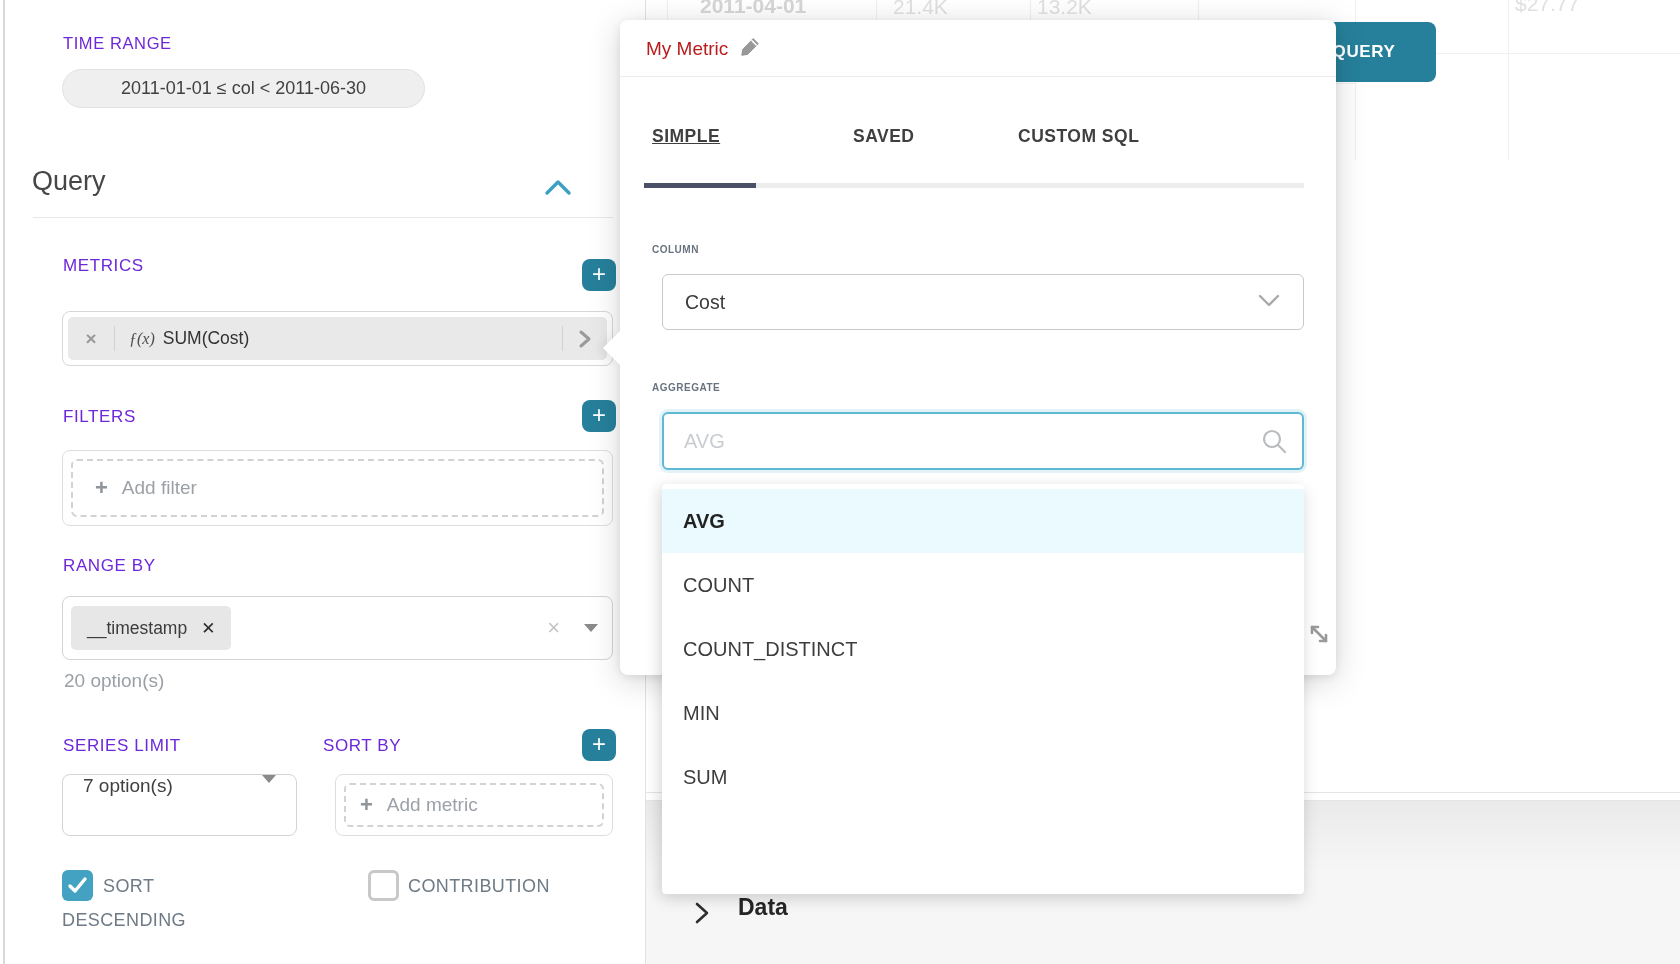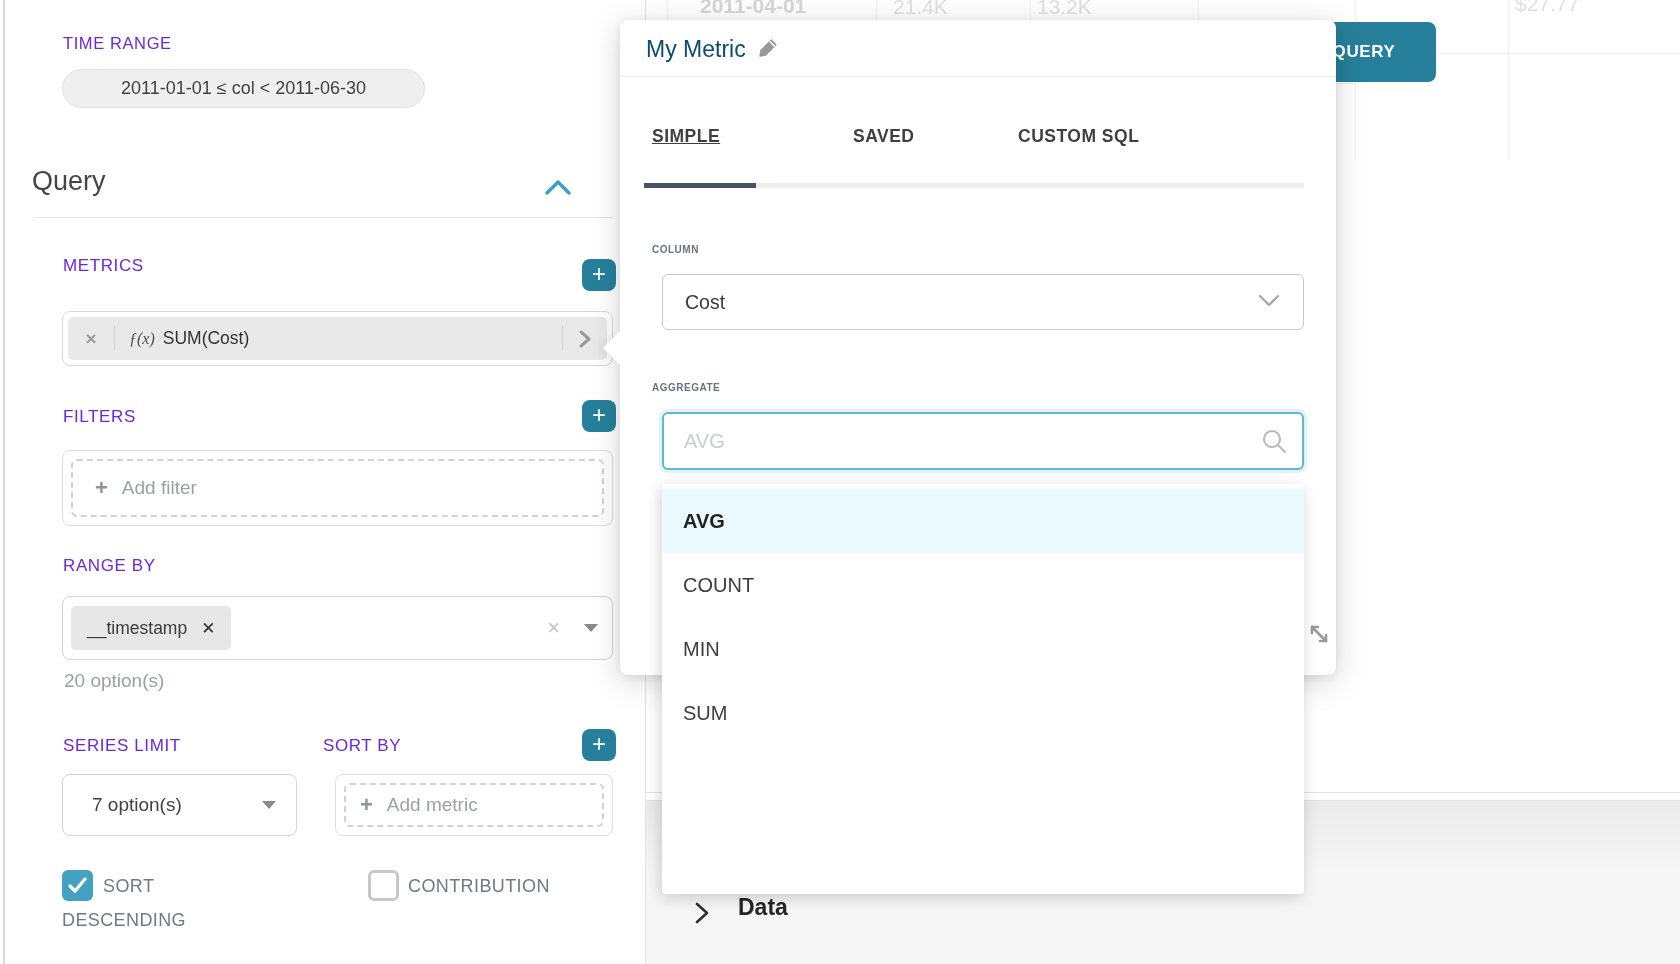--- a/index.html
+++ b/index.html
@@ -55,22 +55,22 @@
   .gb-spacer { flex:1; }
   .gb-clear { color:#c4c4c4; font-size:22px; margin-right:24px; cursor:pointer; }
   .caret-down { width:0; height:0; border-left:7px solid transparent; border-right:7px solid transparent;
     border-top:8px solid #8a8a8a; cursor:pointer; }
   .options-hint { left:64px; top:670px; font-size:19px; color:#9aa0a6; }
 
   .series-label { left:63px; top:736px; }
   .sortby-label { left:323px; top:736px; }
   .plus-sortby { left:582px; top:729px; }
   .series-select { left:62px; top:774px; width:235px; height:62px; border:1px solid #d4d4d4;
-    border-radius:8px; background:#fff; display:flex; align-items:center;
-    padding:0 20px 0 29px; font-size:19px; color:#414141; }
+    border-radius:8px; background:#fff; display:flex; align-items:flex-start;
+    padding:0 20px 0 20px; font-size:19px; color:#414141; }
   .series-spacer { flex:1; }
   .sortby-outer { left:335px; top:774px; width:278px; height:62px; }
 
   .checkbox { width:31px; height:31px; border-radius:6px; cursor:pointer; }
   .checkbox.checked { background:#43a2c2; display:flex; align-items:center; justify-content:center; }
   .checkbox.unchecked { background:#fff; border:3px solid #c8c8c8; }
   .cb-sort { left:62px; top:870px; }
   .cb-contrib { left:368px; top:870px; }
   .cb-label { font-size:18px; letter-spacing:.4px; color:#6e7a85; }
   .sort-l1 { left:103px; top:876px; }
@@ -92,21 +92,21 @@
     background:linear-gradient(#eaeaea, #f6f6f6 70px); }
   .data-chevron { left:692px; top:900px; width:20px; height:26px; cursor:pointer; }
   .data-title { left:738px; top:894px; font-size:23px; font-weight:700; color:#262626; }
 
   
   .popover { left:620px; top:20px; width:716px; height:655px; background:#fff; border-radius:8px;
     box-shadow:0 6px 32px rgba(0,0,0,.17), 0 2px 8px rgba(0,0,0,.08); z-index:10; }
   .pop-caret { left:-12px; top:316px; width:24px; height:24px; background:#fff;
     transform:rotate(45deg); box-shadow:-4px 4px 10px rgba(0,0,0,.05); }
   .pop-title-row { left:26px; top:16px; display:flex; align-items:center; gap:12px; }
-  .pop-title { font-size:23px; color:#0c4a6e; }
+  .pop-title { font-size:19px; color:#b91c1c; }
   .pop-header-divider { left:0; top:56px; width:716px; height:1px; background:#ebebeb; }
 
   .tab { top:106px; font-size:17.5px; font-weight:600; letter-spacing:.5px; color:#3f3f3f; cursor:pointer; }
   .tab-simple { left:32px;text-decoration:underline; }
   .tab-saved { left:233px; }
   .tab-custom { left:398px; }
   .tab-track { left:24px; top:163px; width:660px; height:5px; background:#ededed; }
   .tab-track-active { left:0; top:0; width:112px; height:5px; background:#4a5066; }
 
   .pop-label { font-size:10px; font-weight:600; letter-spacing:.5px; color:#68737f; }
@@ -303,17 +303,18 @@
         <line x1="7" y1="7" x2="21" y2="21" stroke="#9a9a9a" stroke-width="2.6" stroke-linecap="round"></line>
         <polyline points="7,13 7,7 13,7" fill="none" stroke="#9a9a9a" stroke-width="2.6" stroke-linecap="round" stroke-linejoin="round"></polyline>
         <polyline points="21,15 21,21 15,21" fill="none" stroke="#9a9a9a" stroke-width="2.6" stroke-linecap="round" stroke-linejoin="round"></polyline>
       </svg>
     </div>
   </div>
 
   <div class="abs agg-dropdown">
     <div class="agg-option highlighted">AVG</div>
     <div class="agg-option">COUNT</div>
+    <div class="agg-option">COUNT_DISTINCT</div>
     <div class="agg-option">MIN</div>
     <div class="agg-option">SUM</div>
   </div>
 
 </div>
 
 </body></html>

